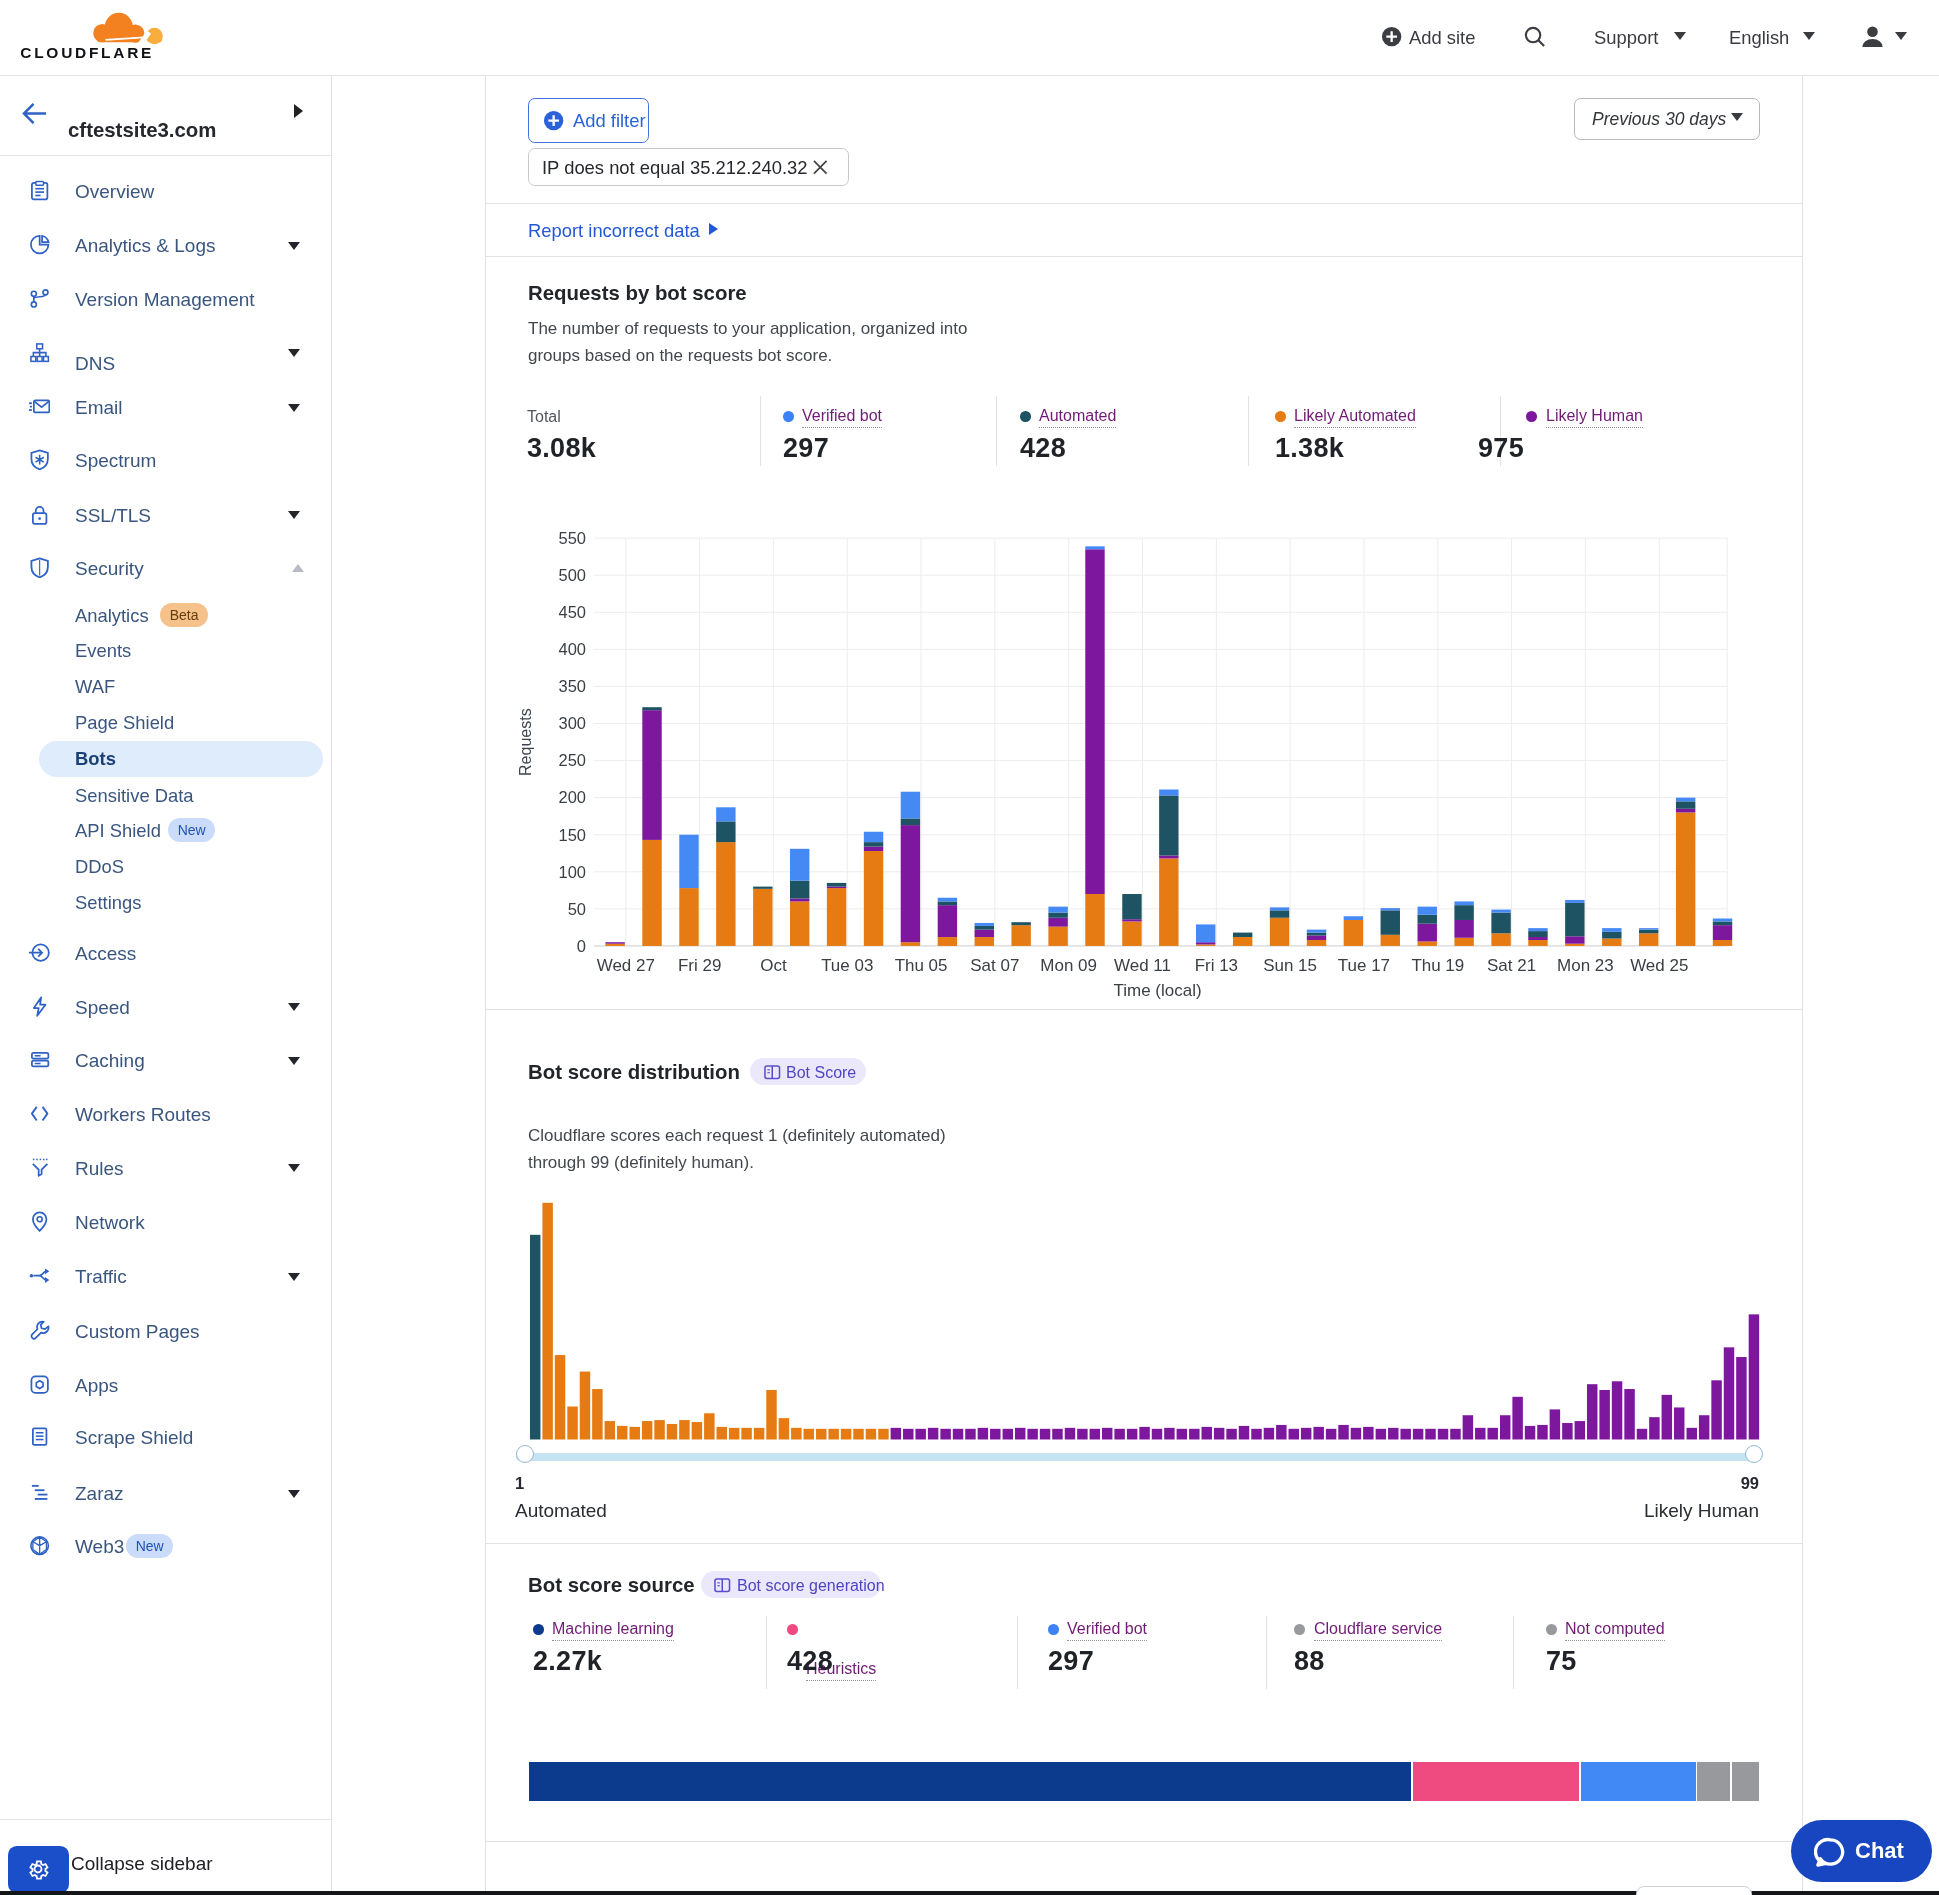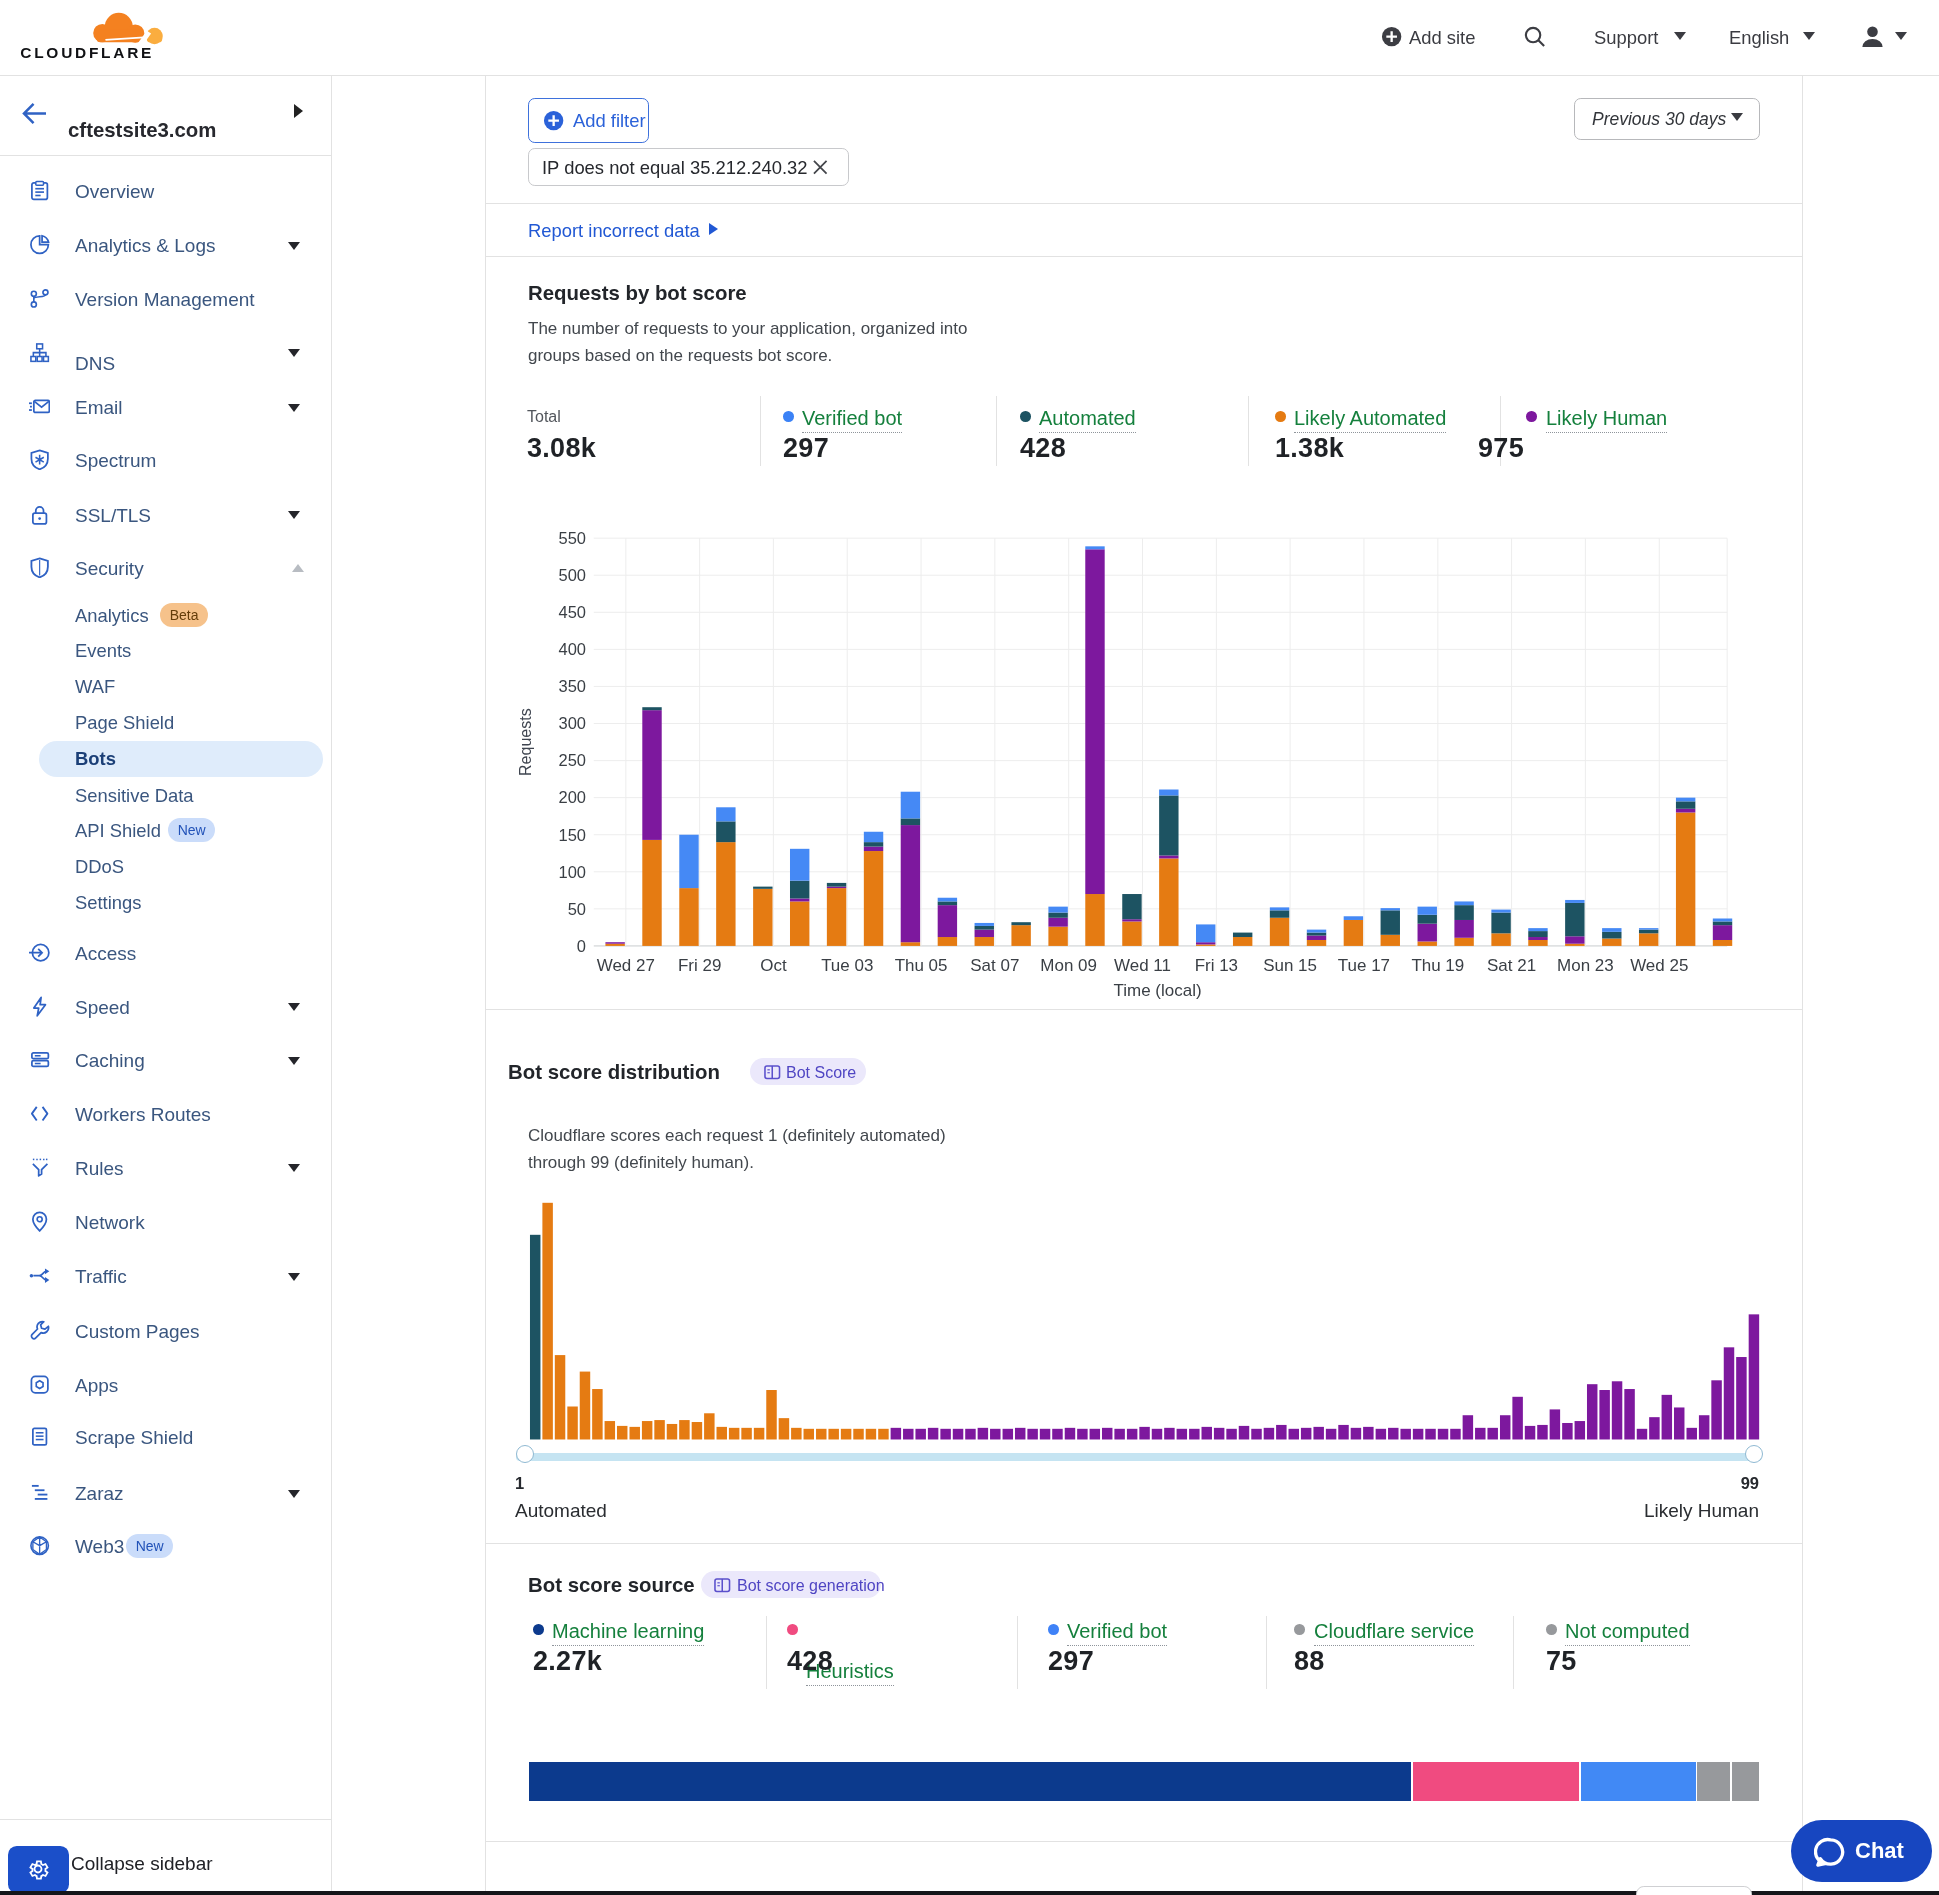--- a/index.html
+++ b/index.html
@@ -7,21 +7,21 @@
 .abs { position:absolute; }
 .hline { position:absolute; background:#e2e2e2; height:1px; }
 .vline { position:absolute; background:#e2e2e2; width:1px; }
 .navtxt { position:absolute; font-size:18.4px; color:#3a3b41; }
 .caret { position:absolute; width:0; height:0; border-left:6.8px solid transparent; border-right:6.8px solid transparent; border-top:8.7px solid #3a3b41; }
 .sideitem { position:absolute; left:75px; font-size:19px; color:#3a567f; }
 .sidecaret { position:absolute; left:288px; width:0; height:0; border-left:6.8px solid transparent; border-right:6.8px solid transparent; border-top:8.7px solid #24252a; }
 .subitem { position:absolute; left:75px; font-size:18.4px; color:#3a567f; }
 .icon20 { position:absolute; left:29px; width:21.3px; height:21.3px; }
 .badge { position:absolute; font-size:14px; border-radius:12.6px; padding:3.9px 9.7px; }
-.leglabel { font-size:20px; color:#15803d; border-bottom:1.9px dotted #8f959b; padding-bottom:1.9px; }
+.leglabel { font-size:16px; color:#701a75; border-bottom:1.9px dotted #8f959b; padding-bottom:1.9px; }
 .legval { position:absolute; font-size:27px; font-weight:700; color:#1f2226; letter-spacing:0.3px; }
 .dot { position:absolute; width:10.7px; height:10.7px; border-radius:50%; }
 .sectitle { position:absolute; font-size:20.4px; font-weight:700; color:#22252a; }
 .desc { position:absolute; font-size:17px; color:#42474d; line-height:27px; }
 </style>
 </head>
 <body>
 
 <div class="hline" style="left:0; top:75px; width:1940px;"></div>
 <svg class="abs" style="left:17.5px; top:7.8px;" width="161" height="56" viewBox="0 0 166 58">
@@ -425,21 +425,21 @@
 <text x="829.6" y="501" font-size="17.5" fill="#3a3f45" text-anchor="middle" font-family="Liberation Sans">Sun 15</text>
 <text x="905.7" y="501" font-size="17.5" fill="#3a3f45" text-anchor="middle" font-family="Liberation Sans">Tue 17</text>
 <text x="981.8" y="501" font-size="17.5" fill="#3a3f45" text-anchor="middle" font-family="Liberation Sans">Thu 19</text>
 <text x="1057.8" y="501" font-size="17.5" fill="#3a3f45" text-anchor="middle" font-family="Liberation Sans">Sat 21</text>
 <text x="1133.9" y="501" font-size="17.5" fill="#3a3f45" text-anchor="middle" font-family="Liberation Sans">Mon 23</text>
 <text x="1210.0" y="501" font-size="17.5" fill="#3a3f45" text-anchor="middle" font-family="Liberation Sans">Wed 25</text>
 <text x="693" y="527" font-size="17.5" fill="#3a3f45" text-anchor="middle" font-family="Liberation Sans">Time (local)</text>
 <text x="47" y="265" font-size="16.5" fill="#3f4550" text-anchor="middle" font-family="Liberation Sans" transform="rotate(-90 47 265)">Requests</text>
 </svg>
 
-<div class="sectitle" style="left:508px; top:1061px;">Bot score distribution</div>
+<div class="sectitle" style="left:528px; top:1061px;">Bot score distribution</div>
 <div class="abs" style="left:750px; top:1058px; width:116px; height:27px; background:#ebe8fb; border-radius:13.6px;"></div>
 <svg class="abs" style="left:764px; top:1064px;" width="16.5" height="16.5" viewBox="0 0 17 17">
     <rect x="1" y="2" width="15" height="13" rx="2" fill="none" stroke="#5b50cc" stroke-width="1.6"></rect>
     <line x1="8.5" y1="2" x2="8.5" y2="15" stroke="#5b50cc" stroke-width="1.6"></line>
     <line x1="3.5" y1="6" x2="6" y2="6" stroke="#5b50cc" stroke-width="1.2"></line>
     <line x1="3.5" y1="9" x2="6" y2="9" stroke="#5b50cc" stroke-width="1.2"></line>
   </svg>
 <div class="abs" style="left:786px; top:1064px; font-size:16px; color:#4f45c3;">Bot Score</div>
 <div class="desc" style="left:528px; top:1122px;">Cloudflare scores each request 1 (definitely automated)<br>through 99 (definitely human).</div>
 <svg class="abs" style="left:485px; top:1164px;" width="1317" height="291" viewBox="0 0 1357 300">

